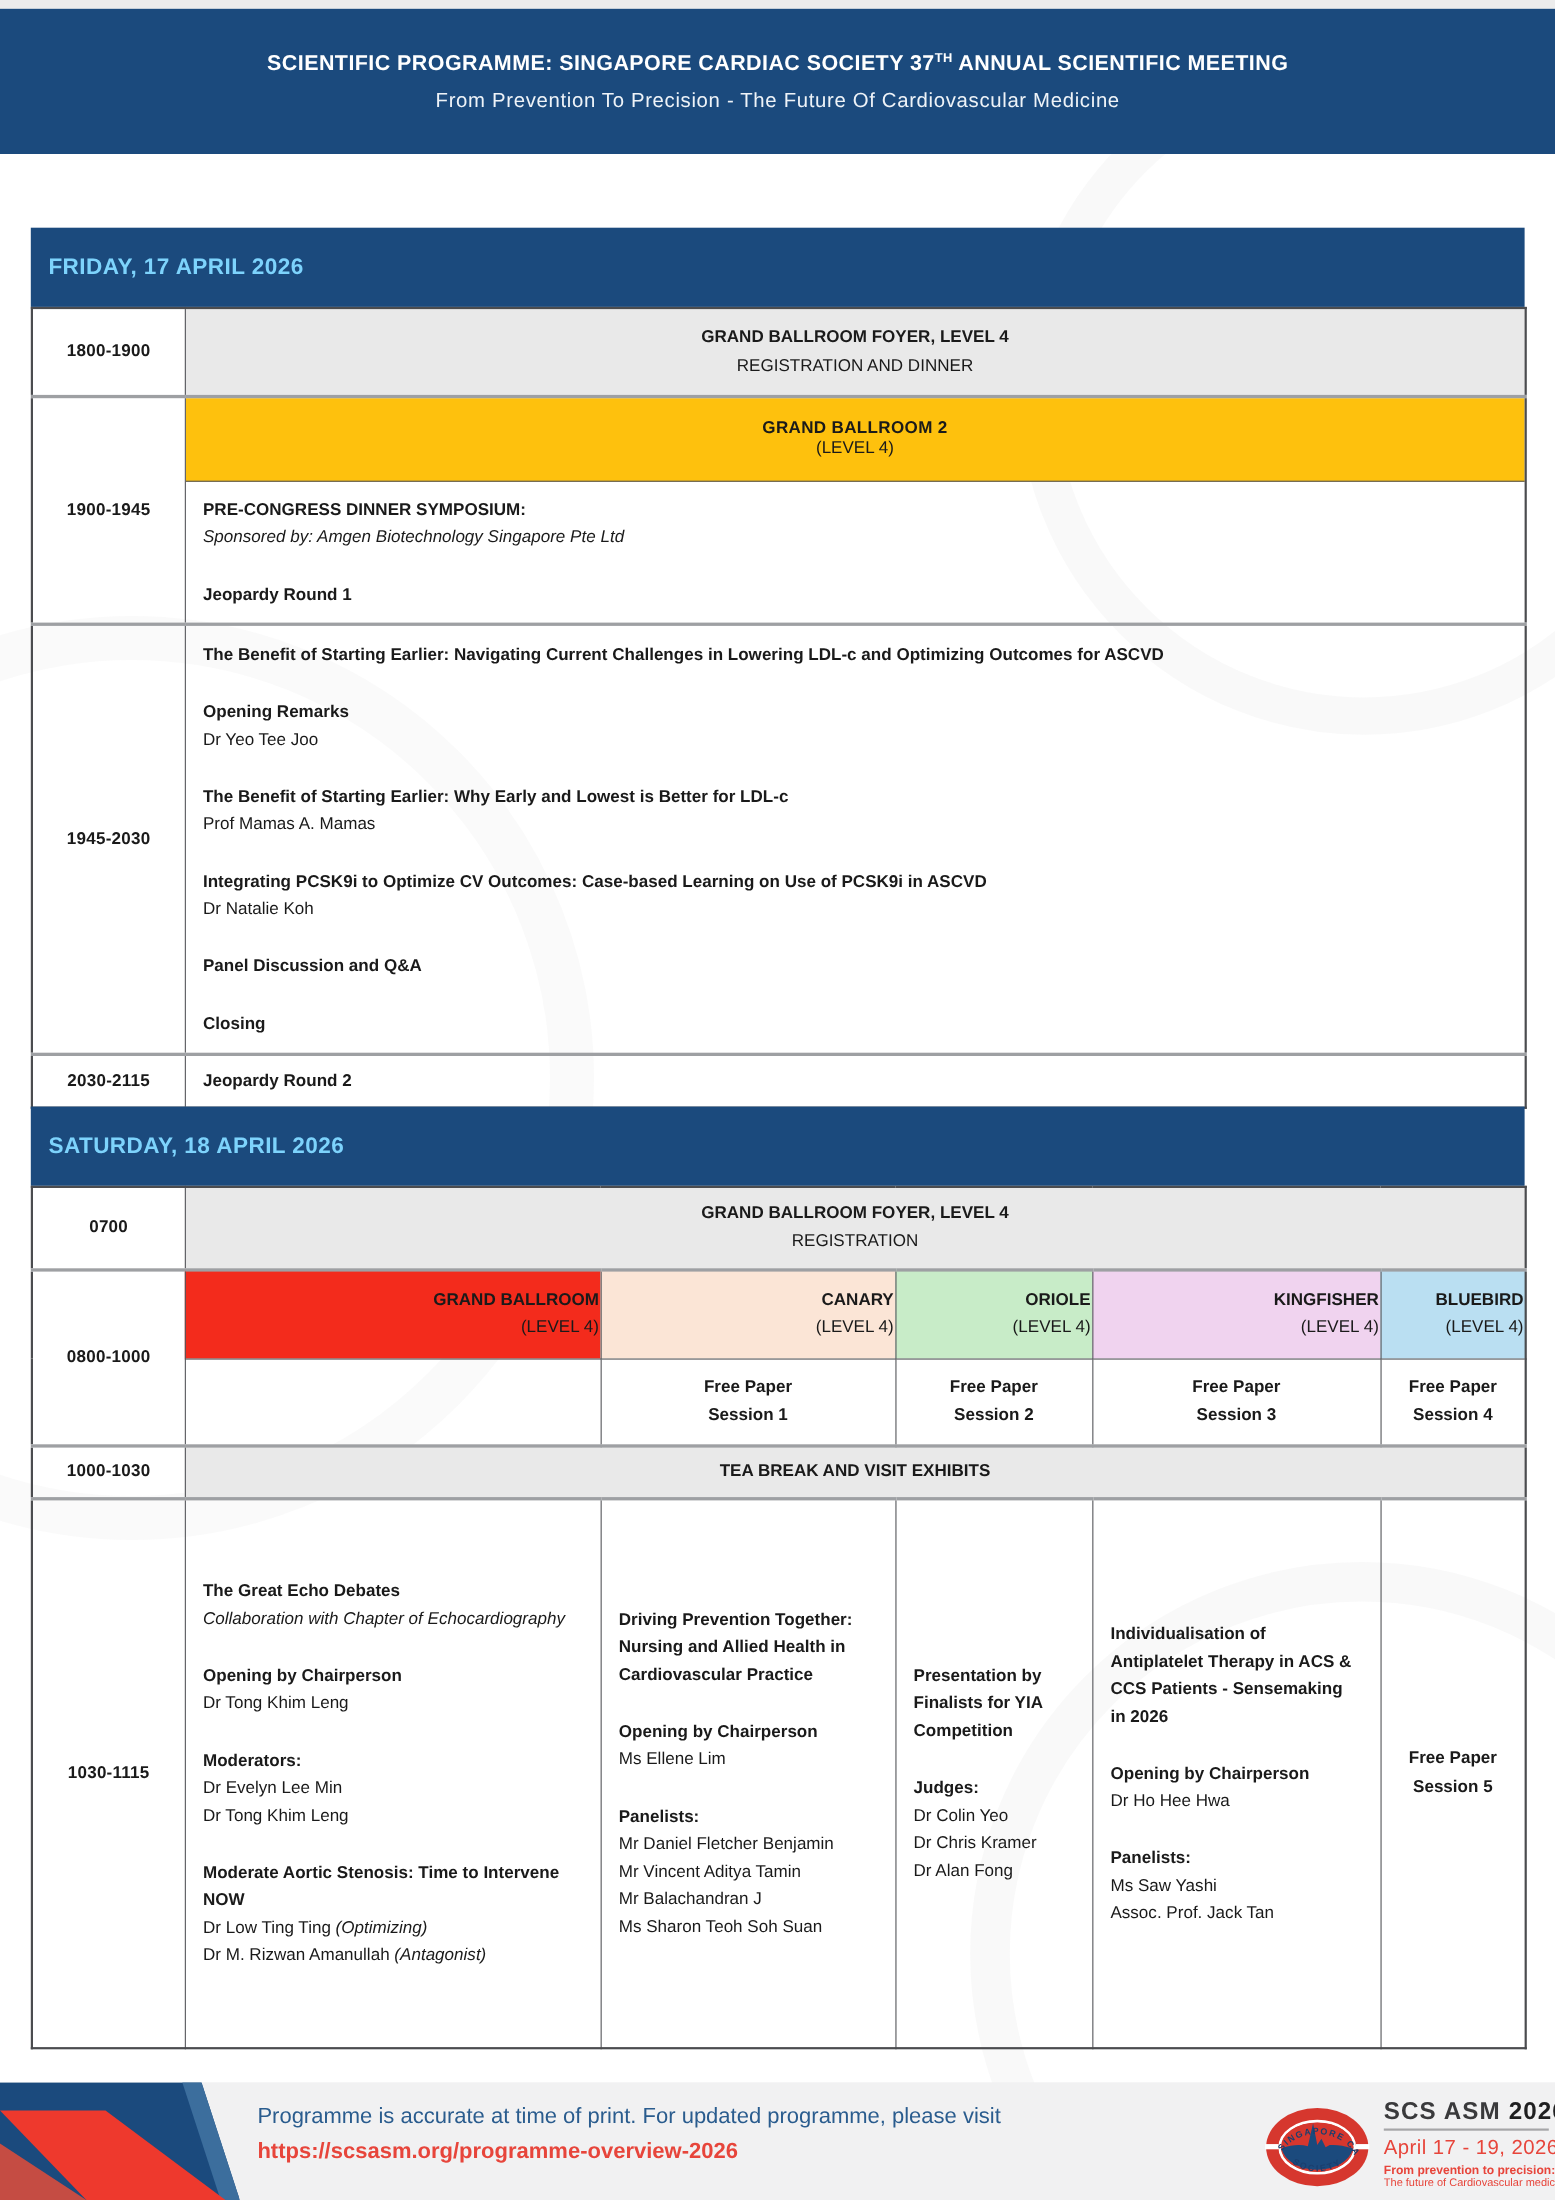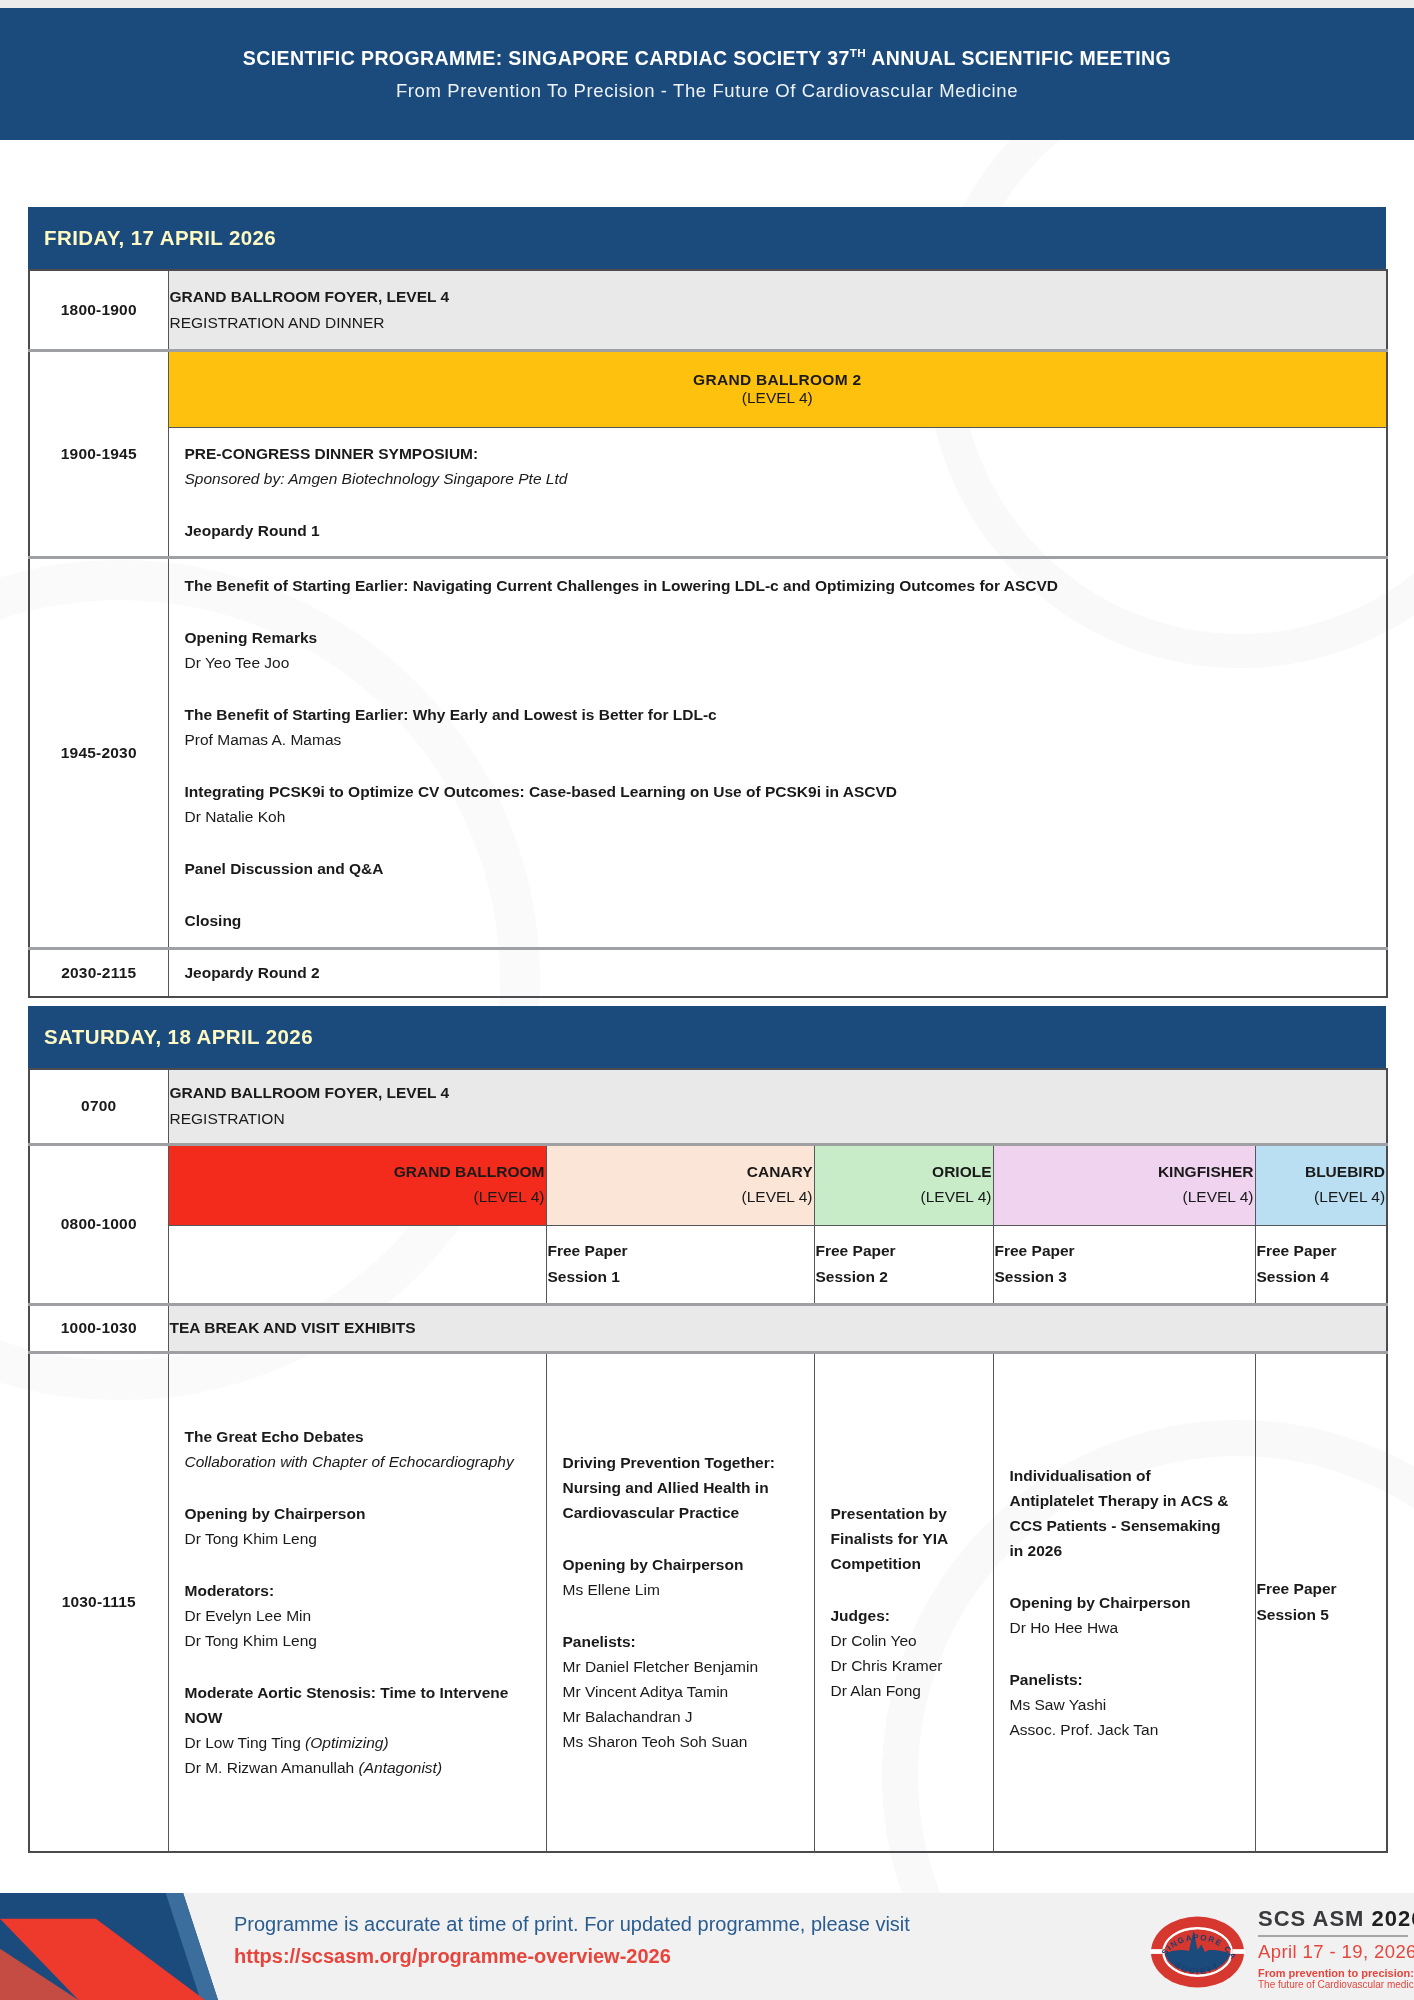--- a/index.html
+++ b/index.html
@@ -15,29 +15,29 @@
 
   
   .band{position:absolute;top:8px;left:0;width:100%;height:132px;background:#1b4a7d;
         display:flex;flex-direction:column;align-items:center;justify-content:center;gap:11px;}
   .band .title{color:#ffffff;font-weight:bold;font-size:19.5px;letter-spacing:.4px;}
   .band .title sup{font-size:60%;vertical-align:super;}
   .band .subtitle{color:#eef3f8;font-size:18.5px;font-weight:400;letter-spacing:.6px;}
 
   
   .block{position:absolute;left:28px;width:1358px;}
-  .daybar{background:#1b4a7d;color:#fef9c3;font-weight:bold;font-size:20.5px;letter-spacing:.4px;
-          height:62px;display:flex;align-items:center;padding-left:16px;box-sizing:border-box;}
+  .daybar{background:#1b4a7d;color:#7dd3fc;font-weight:bold;font-size:20.5px;letter-spacing:.4px;
+          height:72px;display:flex;align-items:center;padding-left:16px;box-sizing:border-box;}
   table.sched{border-collapse:collapse;width:1358px;table-layout:fixed;}
   table.sched td{border:1px solid #55565a;font-size:15.5px;vertical-align:middle;box-sizing:border-box;}
   table.sched{border:2px solid #4b4c4f;}
   tr.tsep > td{border-top:3px solid #9ea0a3;}
   td.time{text-align:center;font-weight:bold;letter-spacing:.2px;}
   td.gray{background:#e9e9e9;}
-  td.center{text-align:left;}
+  td.center{text-align:center;}
   td.pad{padding:14px 16px;}
   .ln{line-height:25px;min-height:25px;}
   .ln.gap{min-height:27px;}
   .s-b{font-weight:bold;}
   .s-i{font-style:italic;margin-top:44px;}
   .s-r{font-weight:normal;}
   .cl{text-align:center;}
   .cl .ln{line-height:26px;}
   
   .comp{padding:0 !important;vertical-align:top !important;}

